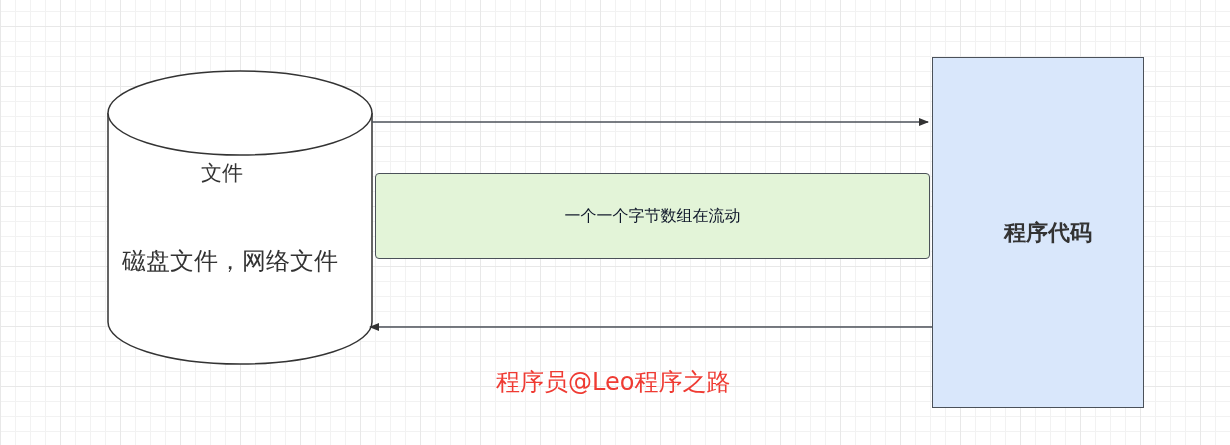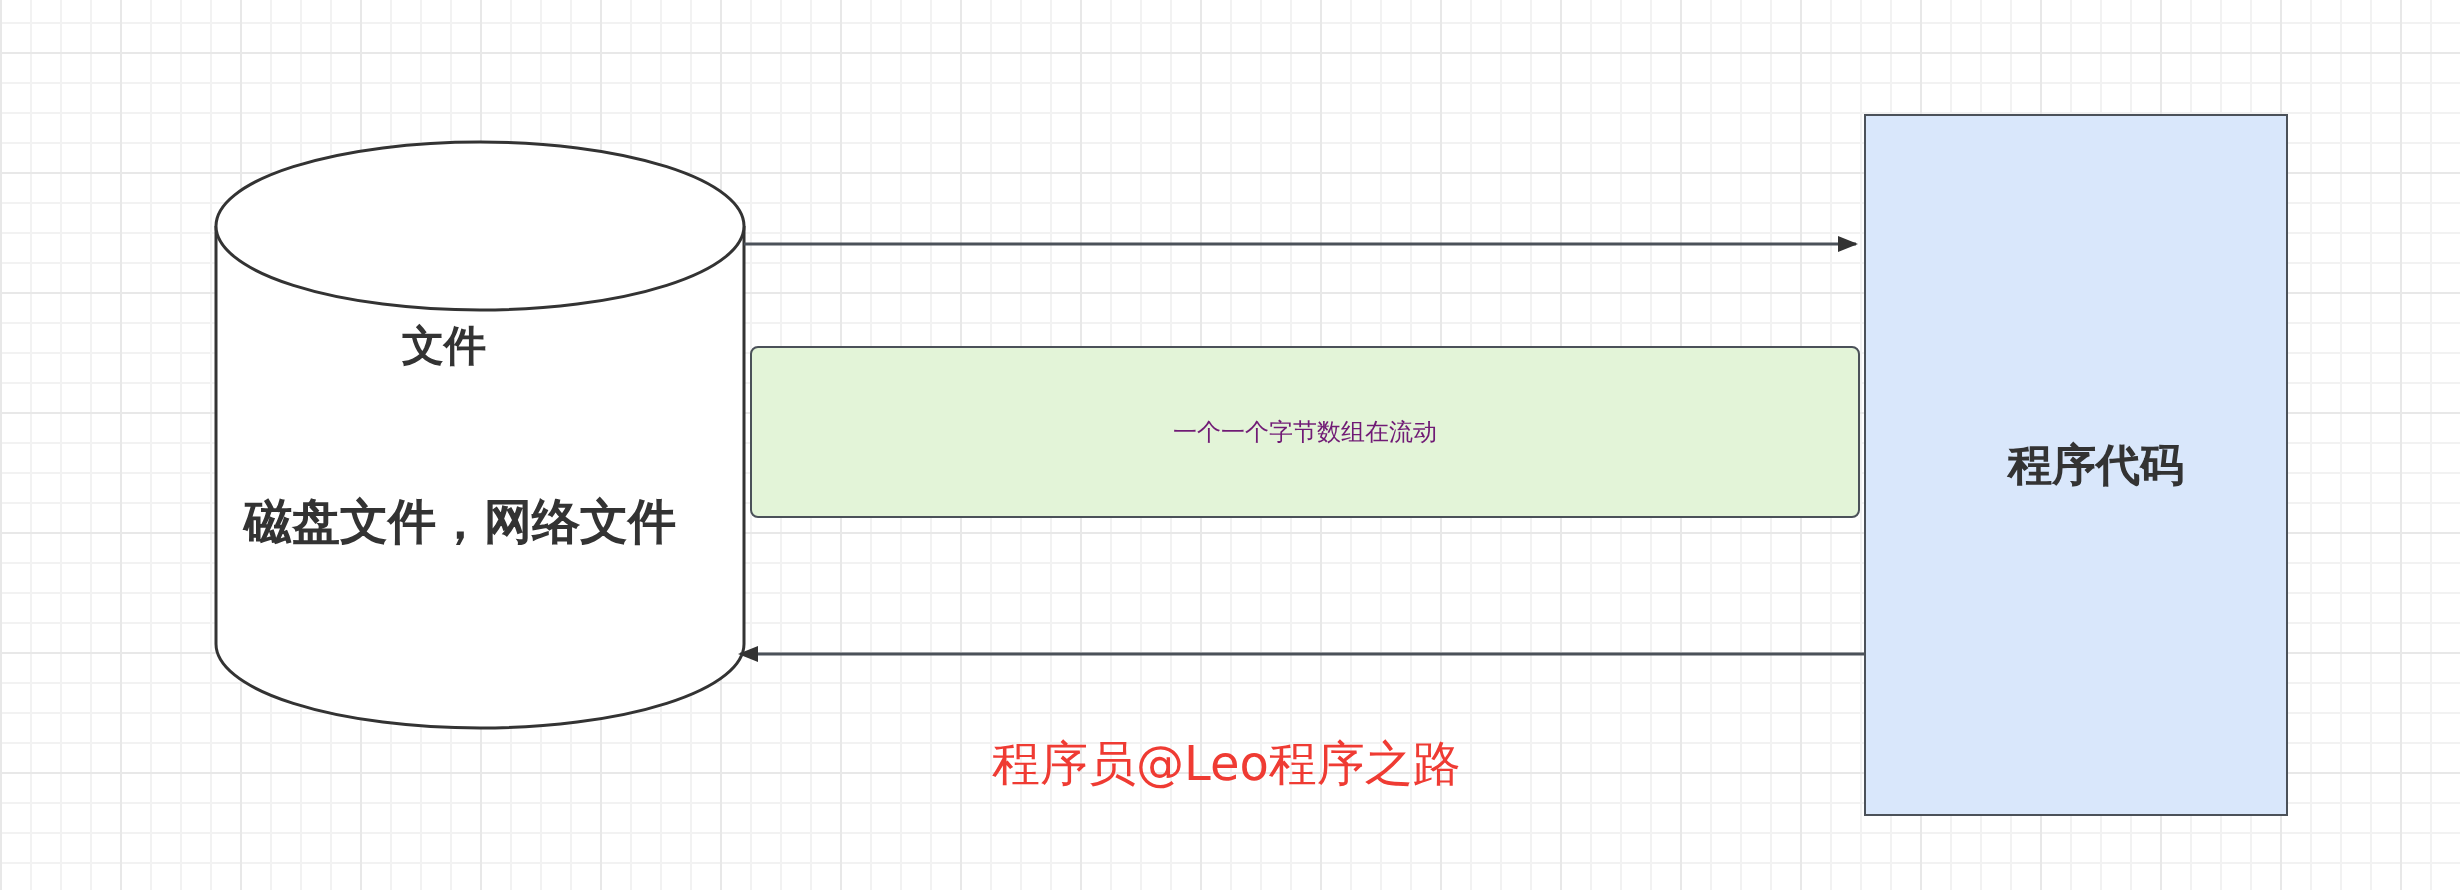--- a/index.html
+++ b/index.html
@@ -10,28 +10,28 @@
       linear-gradient(to right, #e8e8e8 1px, transparent 1px),
       linear-gradient(to bottom, #e8e8e8 1px, transparent 1px),
       linear-gradient(to right, #f2f2f2 1px, transparent 1px),
       linear-gradient(to bottom, #f2f2f2 1px, transparent 1px);
     background-size: 60px 60px, 60px 60px, 15px 15px, 15px 15px;
     background-position: 0 -34px, 0 -34px, 0 -4px, 0 -4px;
     font-family: "DejaVu Sans", "Liberation Sans", sans-serif;
   }
   svg.diagram { position: absolute; left: 0; top: 0; }
   .label { position: absolute; color: #333333; white-space: nowrap; }
-  .bold { font-weight: bold; }
+  .bold { font-weight: normal; }
   .center { transform: translate(-50%, -50%); }
   .flow-box {
     position: absolute; left: 375px; top: 173px; width: 555px; height: 86px;
     background: #e3f4d8; border: 1.5px solid #4b5159; border-radius: 4px; box-sizing: border-box;
     display: flex; align-items: center; justify-content: center;
   }
-  .flow-box span { font-size: 12px; color: #701a75; }
+  .flow-box span { font-size: 16px; color: #0f172a; }
   .code-box {
     position: absolute; left: 932px; top: 57px; width: 212px; height: 351px;
     background: #d9e7fb; border: 1.5px solid #4b5159; box-sizing: border-box;
     display: flex; align-items: center; justify-content: center;
   }
   .code-box span { font-size: 22px; font-weight: bold; color: #333; margin-left: 20px; }
   .watermark { position: absolute; left: 496px; top: 366px; font-size: 24px; color: #ef3b33; }
 </style>
 </head>
 <body>

